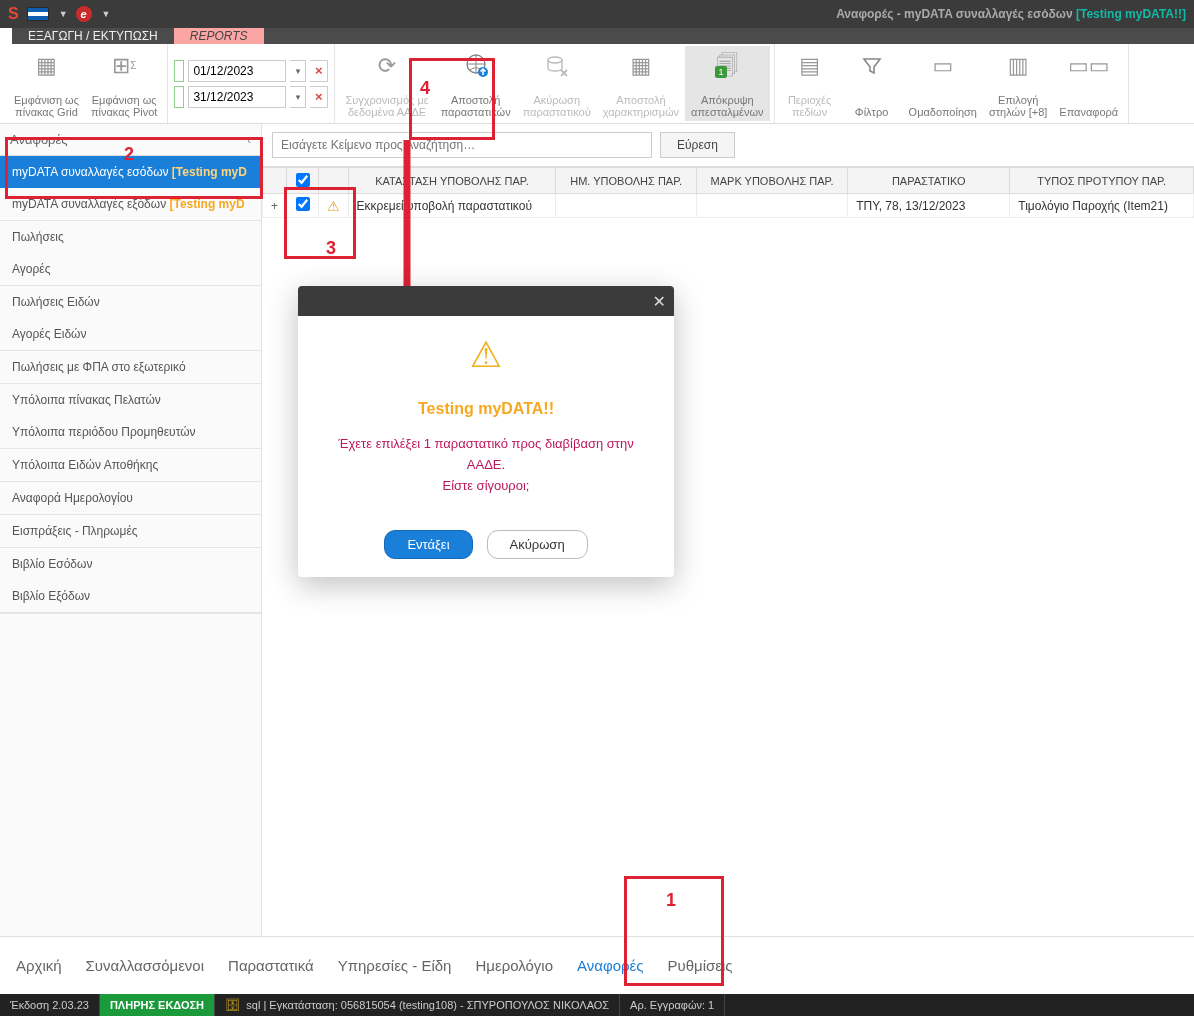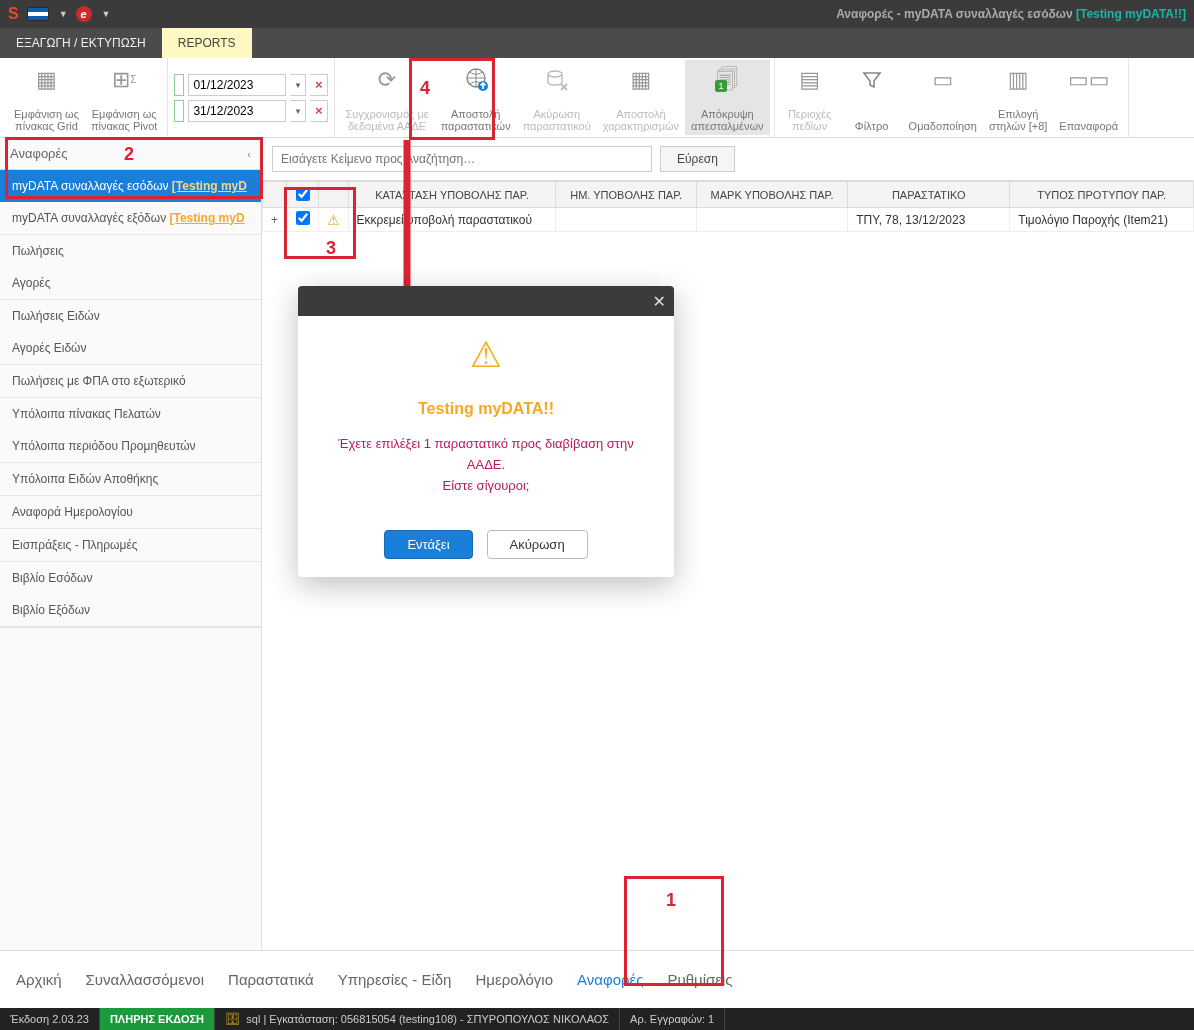--- a/index.html
+++ b/index.html
@@ -9,23 +9,23 @@
 .titlebar { height: 28px; background: #3b3b3b; display: flex; align-items: center; padding: 0 8px; color: #fff; }
 .titlebar .left { display: flex; align-items: center; gap: 8px; }
 .titlebar .logo { color: #e24a34; font-weight: bold; font-size: 16px; }
 .titlebar .flag { width: 22px; height: 14px; background: linear-gradient(to bottom, #0d5eaf 33%, #fff 33%, #fff 66%, #0d5eaf 66%); border: 1px solid #2a2a2a; }
 .titlebar .dd { color: #ccc; font-size: 9px; margin-left: 2px; }
 .titlebar .redcirc { width: 16px; height: 16px; border-radius: 50%; background: #c92b2b; color: #fff; font-size: 11px; display: flex; align-items: center; justify-content: center; font-style: italic; font-weight: bold; }
 .titlebar .title { margin-left: auto; font-size: 12px; color: #aaa; font-weight: bold; }
 .titlebar .title .orange { color: #14b8a6; }
 
 
-.tabrow { height: 30px; background: #4b4b4b; display: flex; }
+.tabrow { height: 16px; background: #4b4b4b; display: flex; margin-left: 12px; }
 .tabrow .tab { padding: 0 16px; height: 100%; display: flex; align-items: center; font-size: 12px; color: #eee; cursor: pointer; }
-.tabrow .tab.active { background: #fef9c3; color: #444; }
+.tabrow .tab.active { background: #fca5a5; color: #444; font-style: italic; }
 
 
 .ribbon { height: 80px; background: #fff; border-bottom: 1px solid #ddd; display: flex; align-items: stretch; padding: 0 4px; }
 .ribbon .group { display: flex; flex-direction: row; align-items: stretch; padding: 2px 4px; border-right: 1px solid #e5e5e5; }
 .ribbon .btn { display: flex; flex-direction: column; align-items: center; justify-content: space-between; padding: 4px 6px 2px; font-size: 11px; color: #777; text-align: center; line-height: 1.15; cursor: pointer; min-width: 62px; }
 .ribbon .btn .ico { height: 32px; display: flex; align-items: center; justify-content: center; font-size: 22px; color: #999; }
 .ribbon .btn.blue .ico { color: #3b7dd8; }
 .ribbon .btn.disabled { color: #bbb; }
 .ribbon .btn.hl { background: #e5e5e5; }
 .ribbon .dates { display: flex; flex-direction: column; gap: 4px; justify-content: center; padding: 4px 6px; }
@@ -45,21 +45,21 @@
 .redlabel { position: absolute; color: #d23; font-size: 18px; font-weight: bold; z-index: 51; pointer-events: none; }
 .redarrow { position: absolute; z-index: 49; pointer-events: none; }
 
 
 .body { display: flex; height: calc(100% - 28px - 30px - 80px - 58px - 22px); }
 .sidebar { width: 262px; background: #fafafa; border-right: 1px solid #e0e0e0; }
 .sidebar .hdr { display: flex; align-items: center; justify-content: space-between; padding: 8px 10px; font-size: 13px; color: #666; border-bottom: 1px solid #ddd; }
 .sidebar .hdr .chev { font-size: 11px; color: #888; }
 .sidebar .item { padding: 9px 12px; font-size: 12px; color: #555; cursor: pointer; white-space: nowrap; overflow: hidden; }
 .sidebar .item.sel { background: #1a7fd8; color: #fff; }
-.sidebar .item .orange { color: #f7a823; font-weight: bold; text-decoration: underline; }
+.sidebar .item .orange { color: #f7a823; font-weight: bold; }
 .sidebar .item.sel .orange { color: #ffd47a; }
 .sidebar .sep { height: 1px; background: #e5e5e5; margin: 0; }
 
 .main { flex: 1; display: flex; flex-direction: column; position: relative; }
 .searchbar { height: 42px; display: flex; align-items: center; padding: 6px 10px; gap: 8px; }
 .searchbar input { flex: 0 0 380px; height: 26px; border: 1px solid #ccc; padding: 0 8px; font-size: 12px; color: #999; }
 .searchbar button { height: 26px; padding: 0 16px; border: 1px solid #ccc; background: #f5f5f5; font-size: 12px; color: #444; cursor: pointer; }
 
 .grid { border-top: 1px solid #dcdcdc; flex: 1; overflow: auto; }
 .grid table { border-collapse: collapse; width: max-content; min-width: 100%; }
@@ -85,21 +85,21 @@
 
 .modal { position: absolute; z-index: 60; left: 298px; top: 286px; width: 376px; background: #fff; border-radius: 4px; box-shadow: 0 8px 30px rgba(0,0,0,0.25); }
 .modal .hdr { height: 30px; background: #3b3b3b; border-radius: 4px 4px 0 0; display: flex; align-items: center; justify-content: flex-end; padding: 0 8px; }
 .modal .hdr .x { color: #ddd; font-size: 16px; cursor: pointer; }
 .modal .content { padding: 18px 20px 10px; text-align: center; }
 .modal .warntri { font-size: 36px; color: #f0b020; margin-bottom: 8px; }
 .modal .title { font-size: 13px; font-weight: bold; color: #333; margin-bottom: 14px; }
 .modal .tagline { color: #f7a823; font-size: 16px; font-weight: bold; margin: 24px 0 16px; }
 .modal .msg { font-size: 13px; color: #be185d; line-height: 1.6; margin-bottom: 24px; }
 .modal .btns { display: flex; justify-content: center; gap: 14px; padding-bottom: 18px; }
-.modal .btns button { padding: 6px 22px; font-size: 13px; border-radius: 4px; cursor: pointer; }
+.modal .btns button { padding: 6px 22px; font-size: 13px; border-radius: 11px; cursor: pointer; }
 .modal .btns .ok { background: #1a7fd8; color: #fff; border: 1px solid #156ab8; }
 .modal .btns .cancel { background: #fff; color: #333; border: 1px solid #bbb; }
 
 
 svg { display: block; }
 </style>
 </head>
 <body>
 
 <div class="titlebar">

